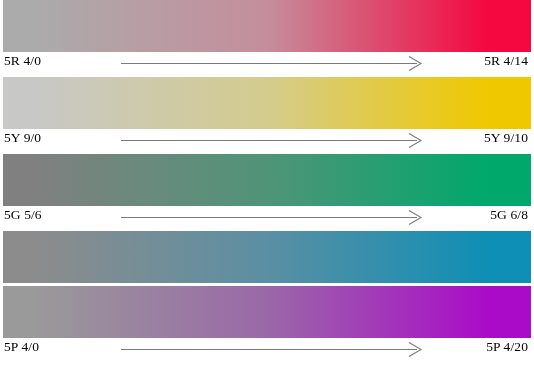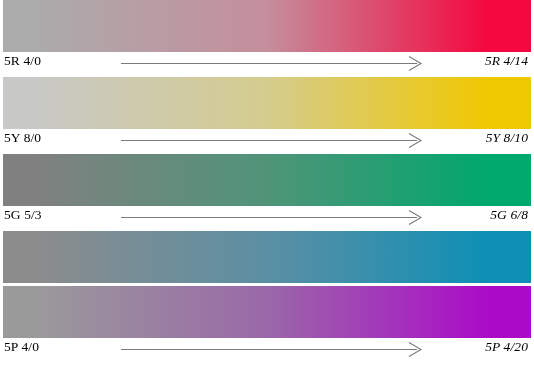--- a/index.html
+++ b/index.html
@@ -49,21 +49,20 @@
     white-space: nowrap;
   }
   .label-right {
     position: absolute;
     right: 6px;
     top: 1px;
     font-size: 13.5px;
     color: #000000;
     letter-spacing: 0.1px;
     white-space: nowrap;
-    font-style: italic;
   }
   .arrow-wrap {
     position: absolute;
     left: 121px;
     top: 0px;
     width: 302px;
     height: 22px;
   }
   .arrow-wrap svg {
     display: block;
@@ -89,35 +88,35 @@
           <path d="M 288 4.5 L 300 11.5 L 288 18.5" fill="none" stroke="#7a7a7a" stroke-width="1.1" stroke-linejoin="miter" stroke-linecap="butt"></path>
         </svg>
       </span>
       <span class="label-right">5R 4/14</span>
     </div>
   </div>
 <div class="row-gap"></div>
   <div class="scale-row">
     <div class="gradient-bar" style="background: linear-gradient(to right, rgb(200, 200, 198) 0%, rgb(200, 200, 198) 6%, rgb(212, 204, 142) 50%, rgb(240, 200, 0) 92%, rgb(240, 200, 0) 100%);"></div>
     <div class="label-row">
-      <span class="label-left">5Y 8/0</span>
+      <span class="label-left">5Y 9/0</span>
       <span class="arrow-wrap">
         <svg width="302" height="22" viewBox="0 0 302 22" xmlns="http://www.w3.org/2000/svg">
           <line x1="0" y1="11.5" x2="296" y2="11.5" stroke="#7a7a7a" stroke-width="1.1"></line>
           <path d="M 288 4.5 L 300 11.5 L 288 18.5" fill="none" stroke="#7a7a7a" stroke-width="1.1" stroke-linejoin="miter" stroke-linecap="butt"></path>
         </svg>
       </span>
-      <span class="label-right">5Y 8/10</span>
+      <span class="label-right">5Y 9/10</span>
     </div>
   </div>
 <div class="row-gap"></div>
   <div class="scale-row">
     <div class="gradient-bar" style="background: linear-gradient(to right, rgb(128, 128, 128) 0%, rgb(128, 128, 128) 6%, rgb(80, 148, 120) 50%, rgb(0, 168, 107) 92%, rgb(0, 168, 107) 100%);"></div>
     <div class="label-row">
-      <span class="label-left">5G 5/3</span>
+      <span class="label-left">5G 5/6</span>
       <span class="arrow-wrap">
         <svg width="302" height="22" viewBox="0 0 302 22" xmlns="http://www.w3.org/2000/svg">
           <line x1="0" y1="11.5" x2="296" y2="11.5" stroke="#7a7a7a" stroke-width="1.1"></line>
           <path d="M 288 4.5 L 300 11.5 L 288 18.5" fill="none" stroke="#7a7a7a" stroke-width="1.1" stroke-linejoin="miter" stroke-linecap="butt"></path>
         </svg>
       </span>
       <span class="label-right">5G 6/8</span>
     </div>
   </div>
 <div class="row-gap"></div>

